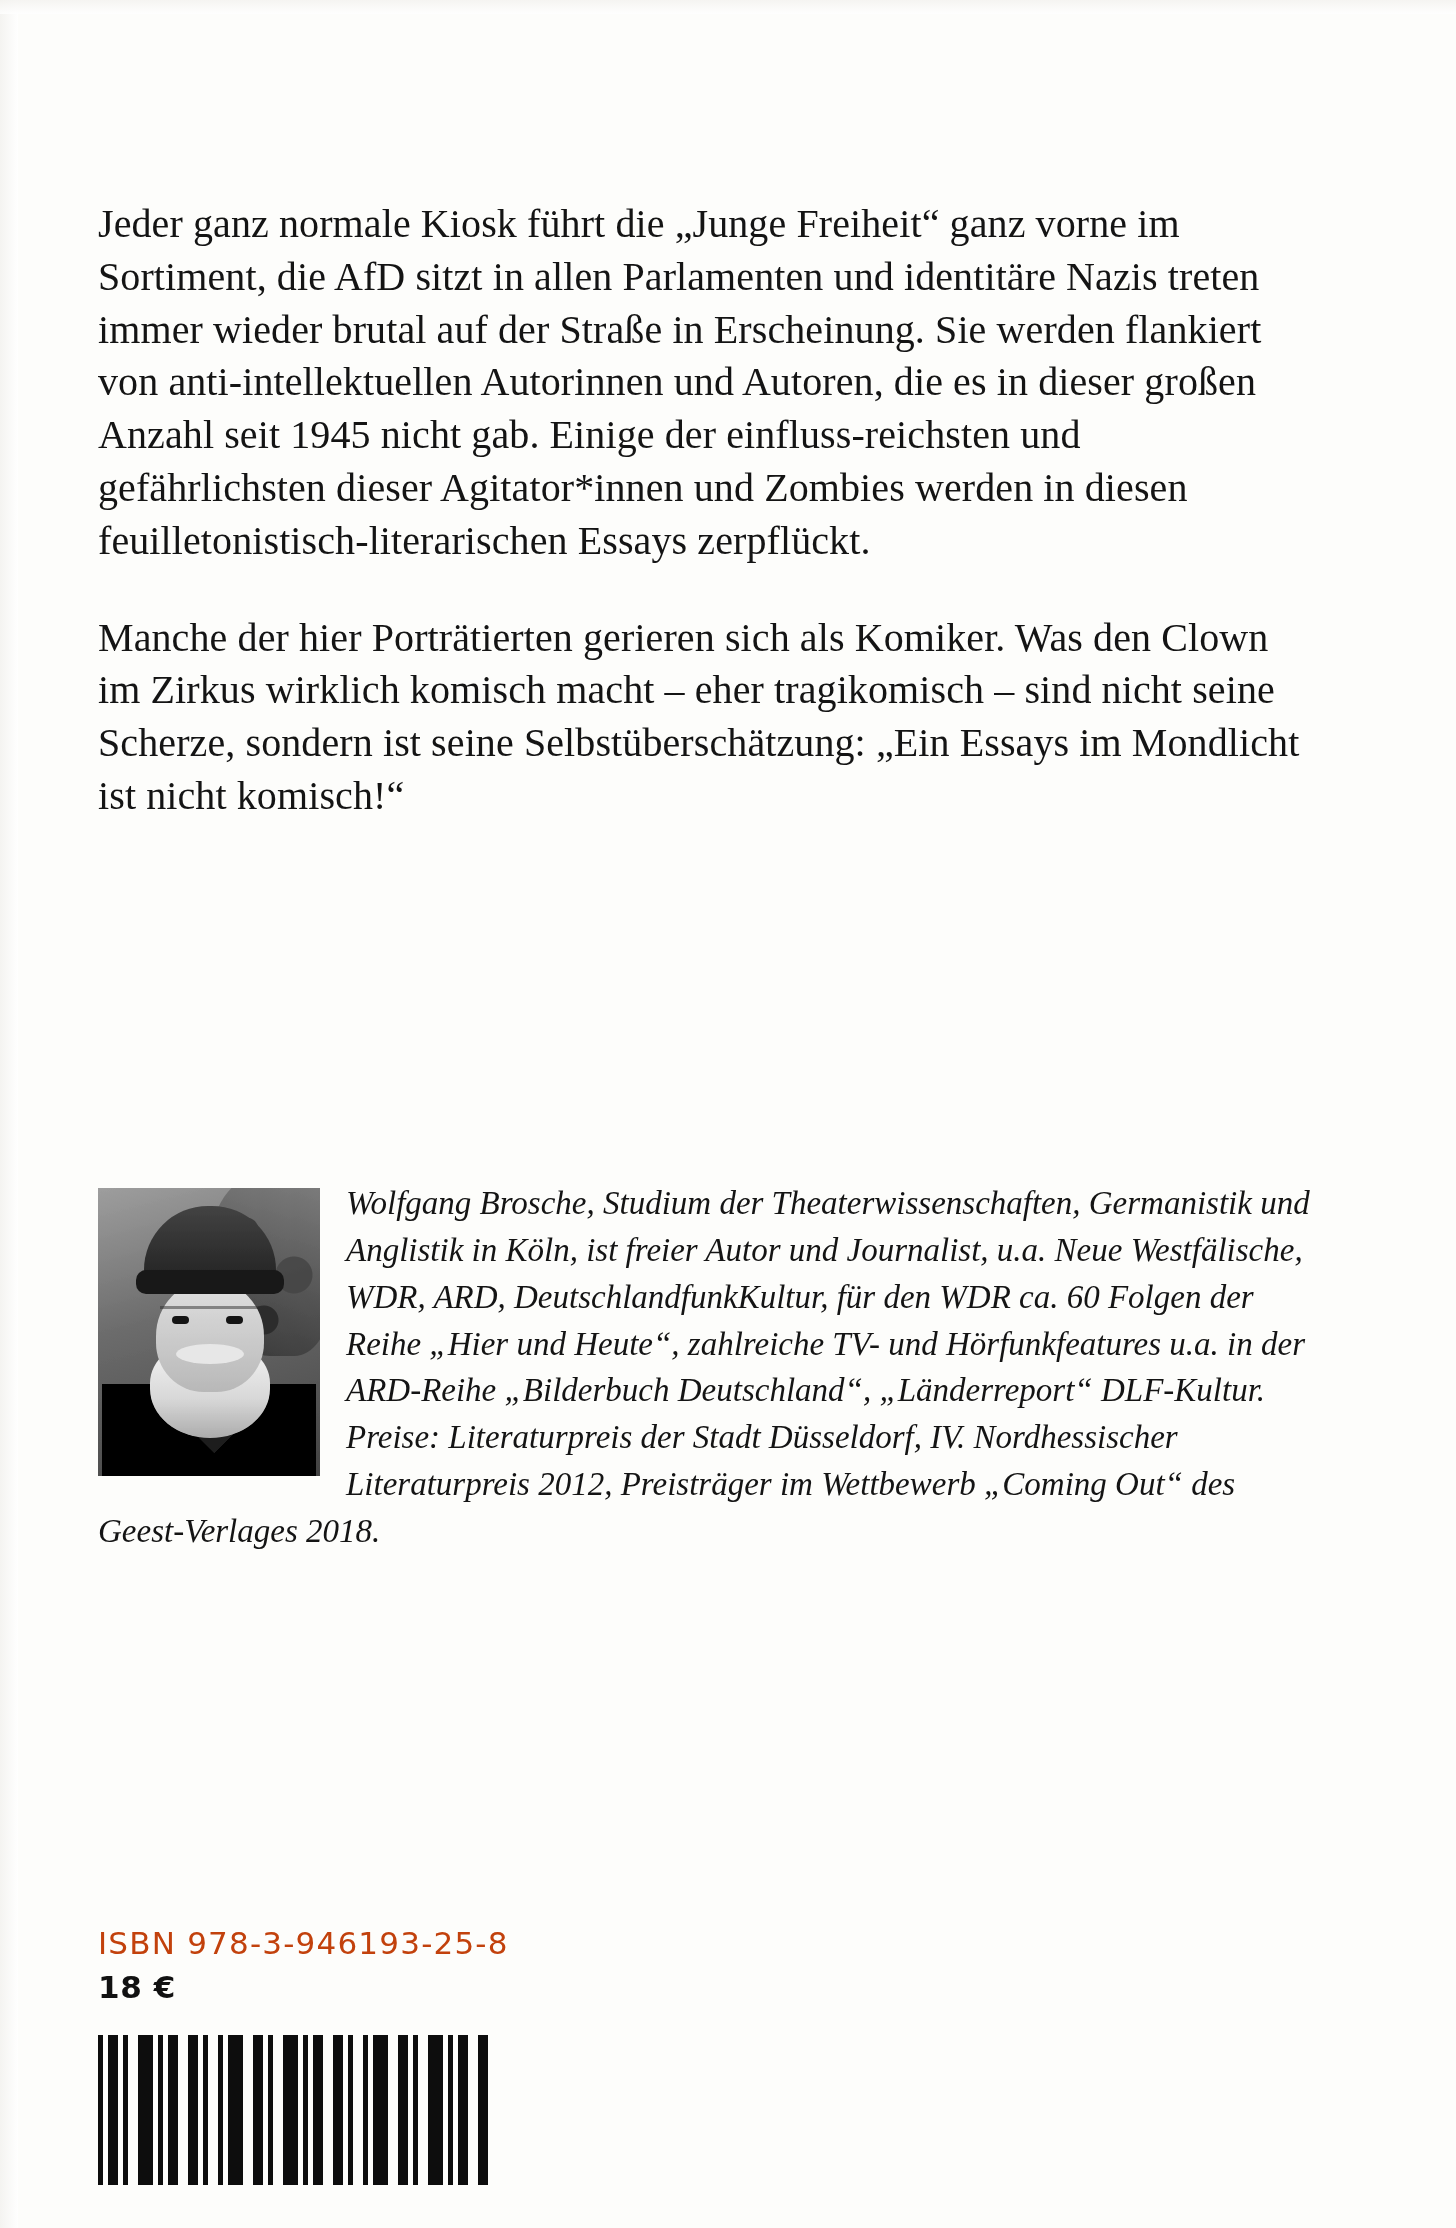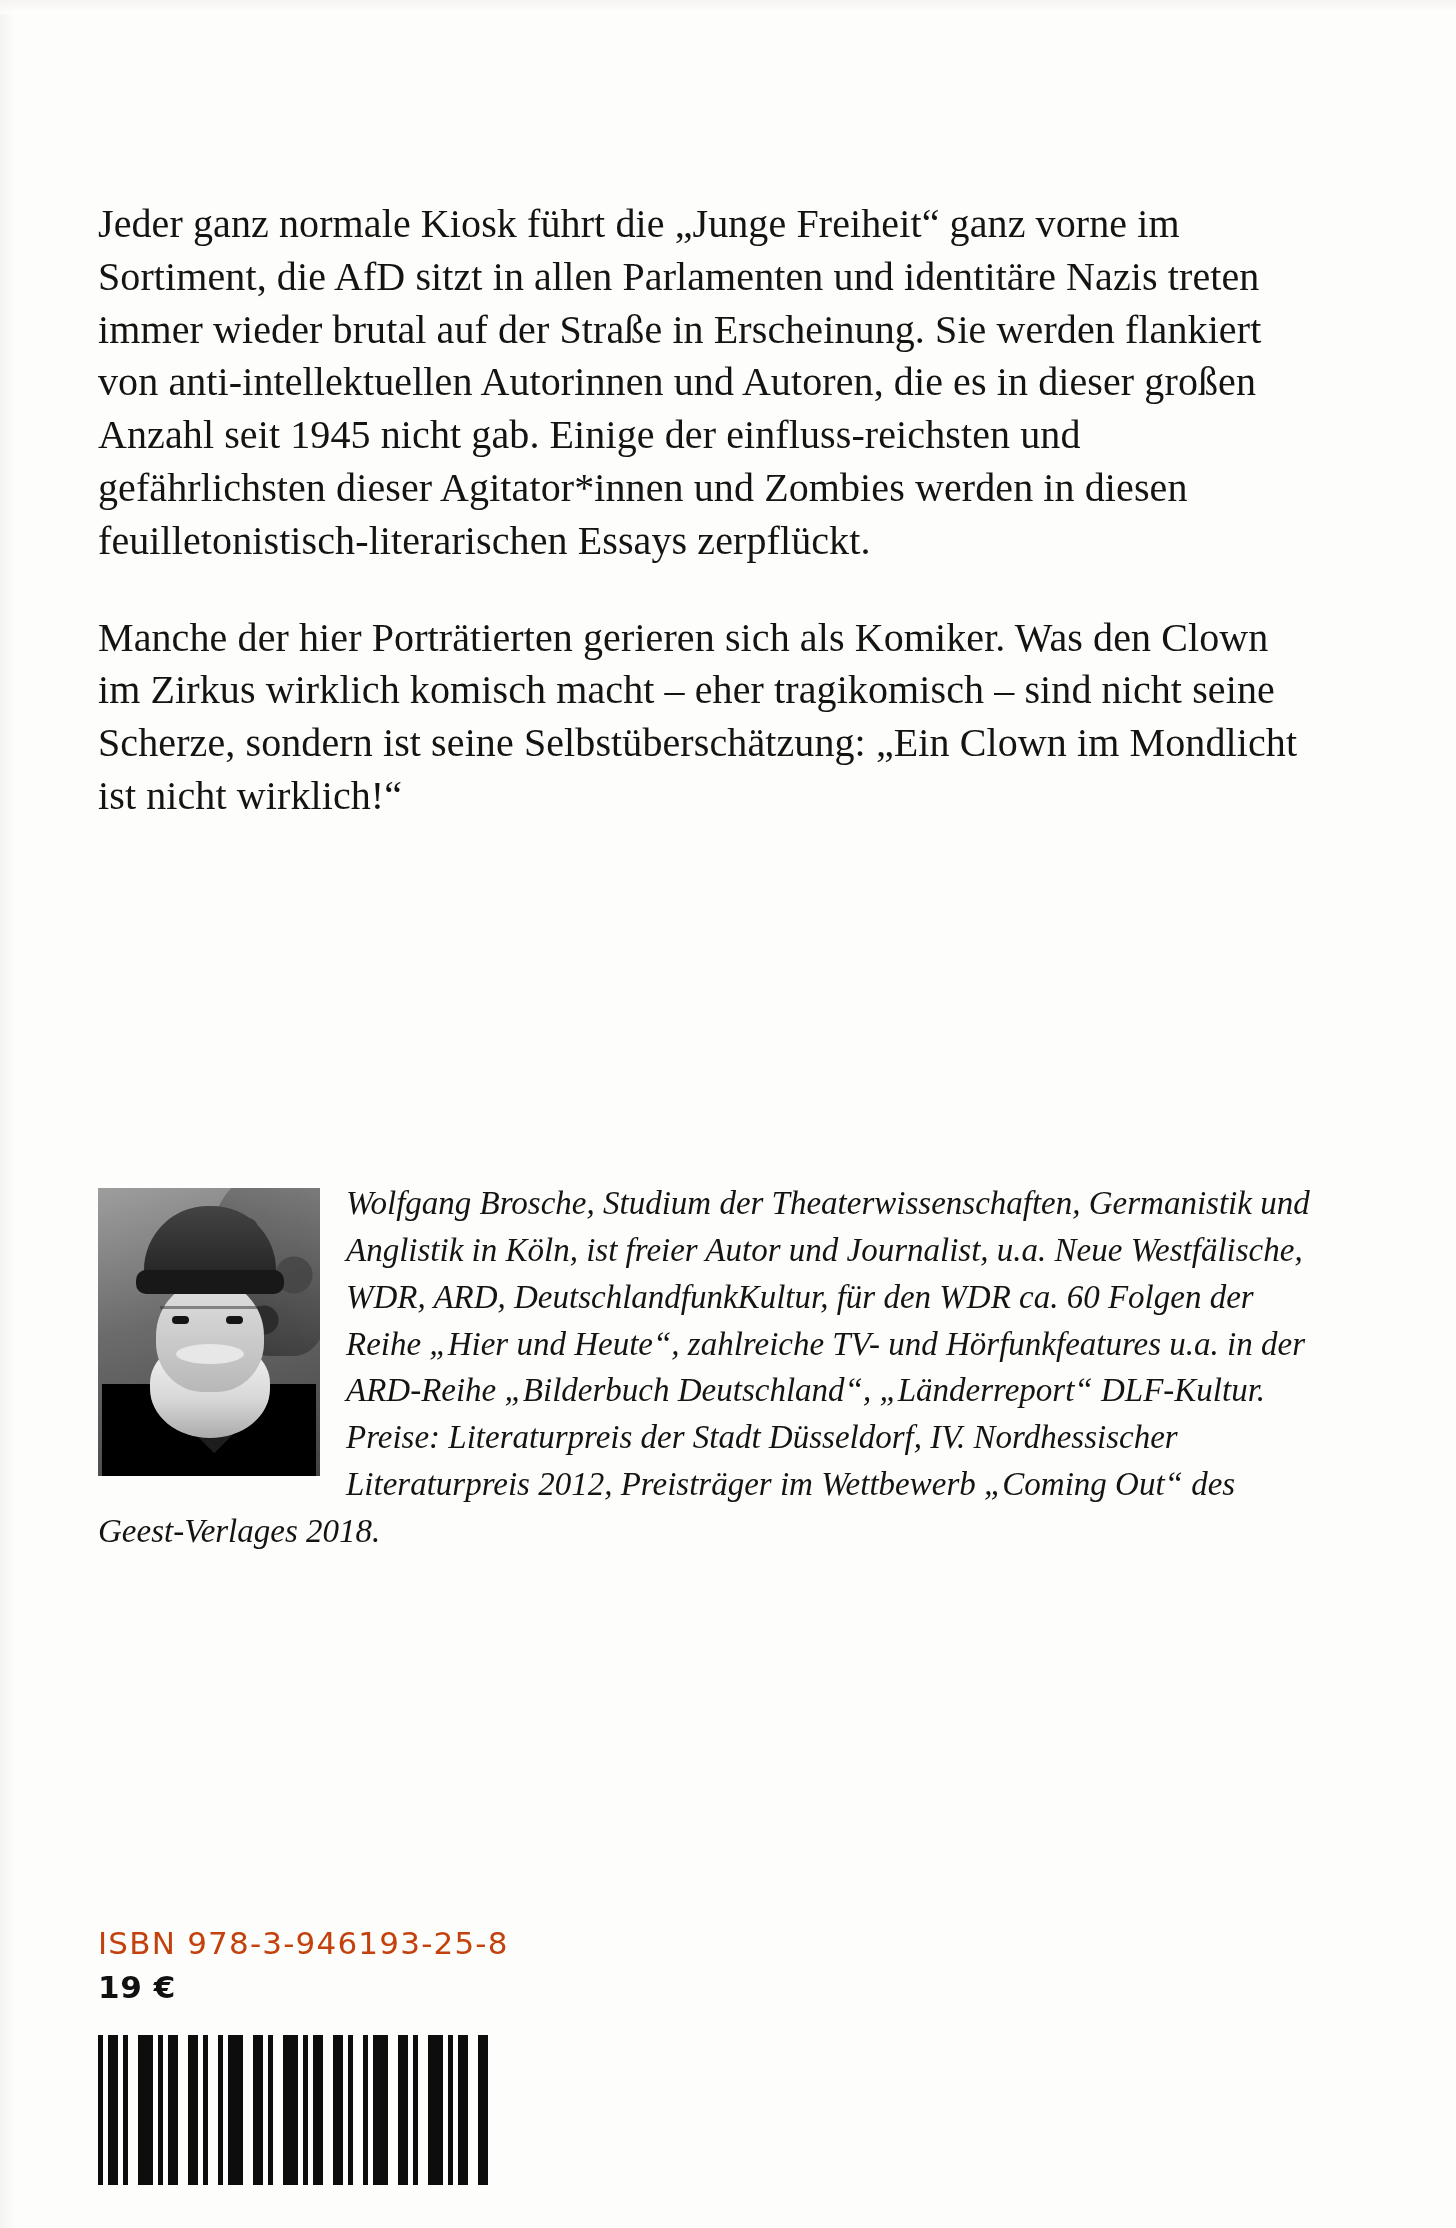--- a/index.html
+++ b/index.html
@@ -200,21 +200,21 @@
 </style>
 </head>
 <body>
 
 <div class="page">
   <div class="scan-edge-left"></div>
   <div class="scan-edge-top"></div>
 
   <div class="blurb">
     <p>Jeder ganz normale Kiosk führt die „Junge Freiheit“ ganz vorne im Sortiment, die AfD sitzt in allen Parlamenten und identitäre Nazis treten immer wieder brutal auf der Straße in Erscheinung. Sie werden flankiert von anti-intellektuellen Autorinnen und Autoren, die es in dieser großen Anzahl seit 1945 nicht gab. Einige der einfluss-reichsten und gefährlichsten dieser Agitator*innen und Zombies werden in diesen feuilletonistisch-literarischen Essays zerpflückt.</p>
-    <p>Manche der hier Porträtierten gerieren sich als Komiker. Was den Clown im Zirkus wirklich komisch macht – eher tragikomisch – sind nicht seine Scherze, sondern ist seine Selbstüberschätzung: „Ein Clown im Mondlicht ist nicht wirklich!“</p>
+    <p>Manche der hier Porträtierten gerieren sich als Komiker. Was den Clown im Zirkus wirklich komisch macht – eher tragikomisch – sind nicht seine Scherze, sondern ist seine Selbstüberschätzung: „Ein Essays im Mondlicht ist nicht komisch!“</p>
   </div>
 
   <div class="bio-block">
     <div class="bio-photo">
       <div class="bg"></div>
       <div class="foliage"></div>
       <div class="shirt"></div>
       <div class="collar"></div>
       <div class="beard"></div>
       <div class="face"></div>
@@ -223,21 +223,21 @@
       <div class="eye-r"></div>
       <div class="glasses"></div>
       <div class="hat"></div>
       <div class="hat-brim"></div>
     </div>
     <div class="bio-text">Wolfgang Brosche, Studium der Theaterwissenschaften, Germanistik und Anglistik in Köln, ist freier Autor und Journalist, u.a. Neue Westfälische, WDR, ARD, DeutschlandfunkKultur, für den WDR ca. 60 Folgen der Reihe „Hier und Heute“, zahlreiche TV- und Hörfunkfeatures u.a. in der ARD-Reihe „Bilderbuch Deutschland“, „Länderreport“ DLF-Kultur. Preise: Literaturpreis der Stadt Düsseldorf, IV. Nordhessischer Literaturpreis 2012, Preisträger im Wettbewerb „Coming Out“ des Geest-Verlages 2018.</div>
   </div>
 
   <div class="isbn-block">
     <div class="isbn">ISBN 978-3-946193-25-8</div>
-    <div class="price">19 €</div>
+    <div class="price">18 €</div>
   </div>
 
   <div class="barcode">
       <span style="width: 5px; background: rgb(13, 13, 13);"></span>
       <span style="width: 5px; background: transparent;"></span>
       <span style="width: 10px; background: rgb(13, 13, 13);"></span>
       <span style="width: 5px; background: transparent;"></span>
       <span style="width: 5px; background: rgb(13, 13, 13);"></span>
       <span style="width: 10px; background: transparent;"></span>
       <span style="width: 15px; background: rgb(13, 13, 13);"></span>

